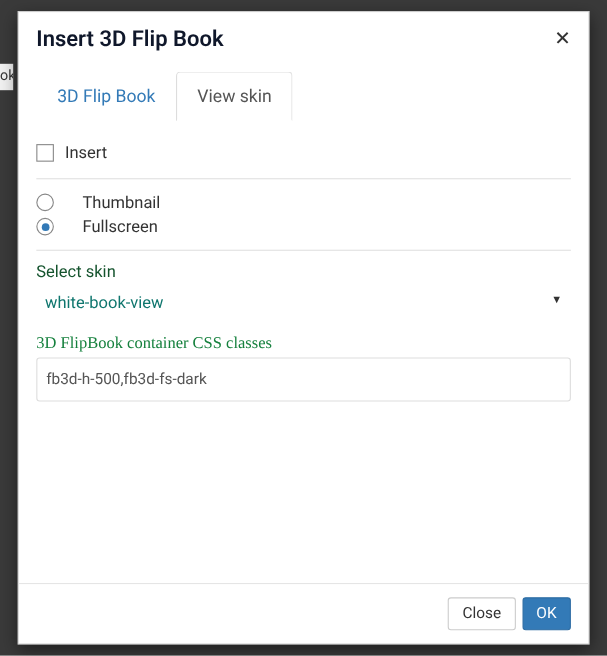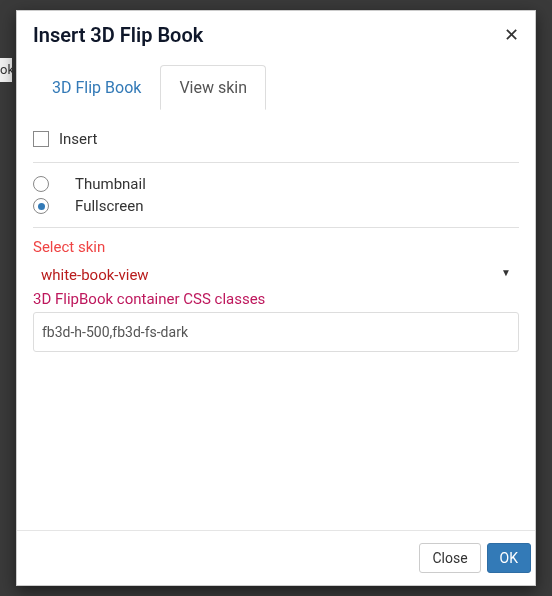--- a/index.html
+++ b/index.html
@@ -132,68 +132,70 @@
       height: 7px;
       border-radius: 50%;
       background: #337ab7;
     }
     .label-text {
       font-size: 15px;
       color: #333;
     }
     .section-label {
       font-size: 15px;
-      color: #ef4444;
+      color: #14532d;
       margin-top: 4px;
       margin-bottom: 2px;
     }
     .select-wrap {
       position: relative;
       width: 100%;
       height: 30px;
       margin-top: 4px;
       cursor: pointer;
     }
     .select-display {
       width: 100%;
       height: 100%;
       padding: 5px 24px 5px 8px;
       font-size: 15px;
-      color: #b91c1c;
+      color: #0f766e;
       background: #fff;
       border: none;
       display: flex;
       align-items: center;
     }
     .select-caret {
       position: absolute;
       right: 8px;
       top: 7px;
       font-size: 10px;
       color: #333;
       pointer-events: none;
     }
     .text-field-label {
       font-size: 15px;
-      color: #be185d;
+      color: #15803d;
+      margin-top: 14px;
       margin-bottom: 4px;
+      font-family: Liberation Serif, serif;
     }
     .text-input {
       width: 100%;
       padding: 19px 8px;
       font-size: 14px;
       color: #555;
       background: #fff;
       border: 1px solid #ddd;
       border-radius: 3px;
       height: 26px;
       font-family: inherit;
     }
     .modal-footer {
-      padding: 12px 4px;
+      padding: 12px 16px;
       display: flex;
       justify-content: flex-end;
       gap: 6px;
       border-top: 1px solid #e5e5e5;
     }
     .btn {
       padding: 6px 12px;
       font-size: 14px;
       border-radius: 3px;
       cursor: pointer;

